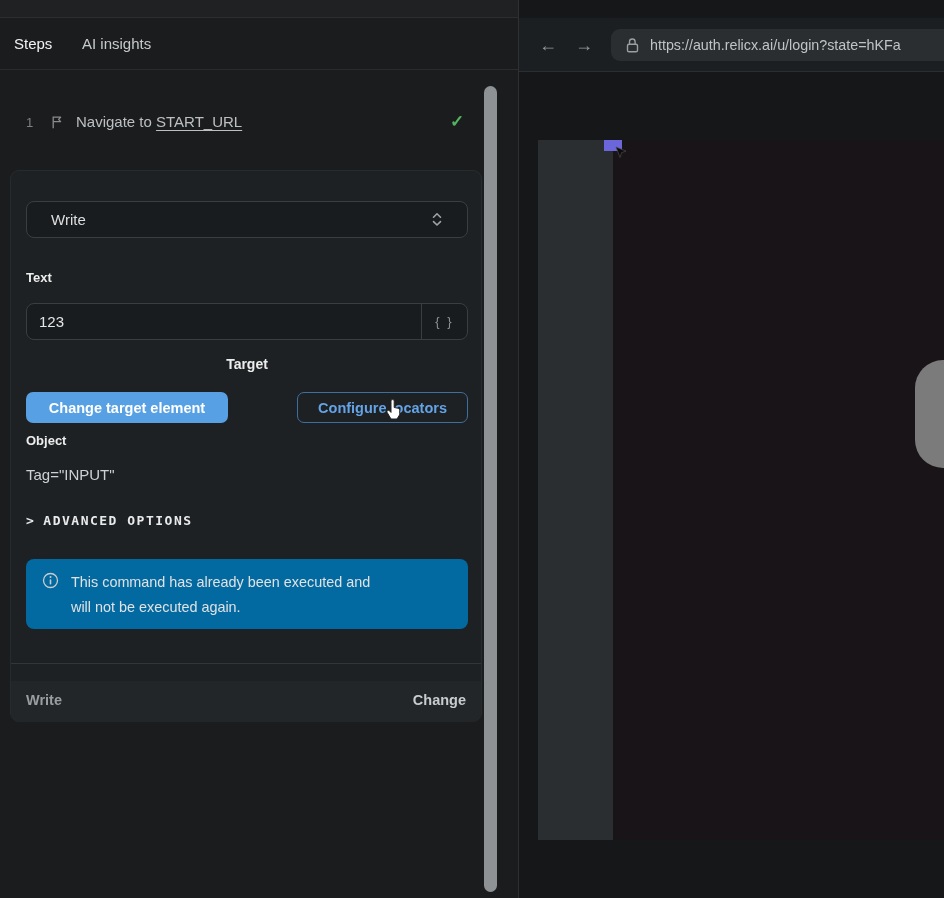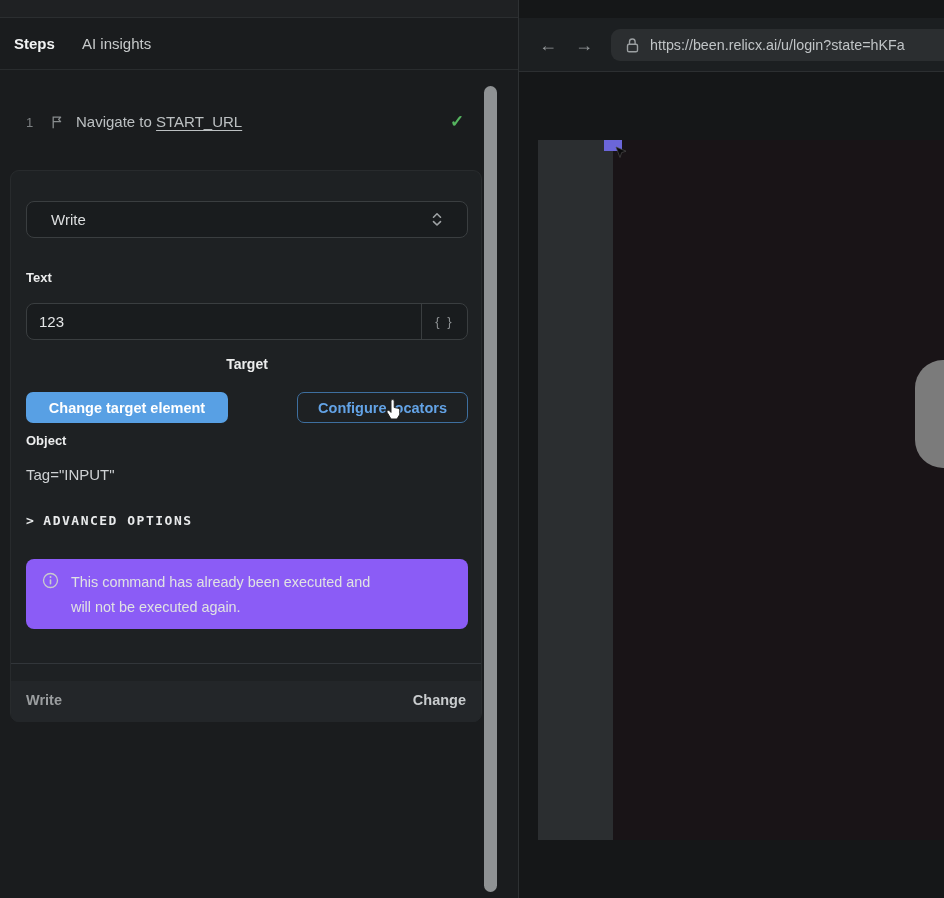--- a/index.html
+++ b/index.html
@@ -10,21 +10,21 @@
   
   .topstrip { position:absolute; left:0; top:0; width:944px; height:18px;
     background:#1f2123; border-bottom:1px solid #2b2e30; }
 
   
   .left-panel { position:absolute; left:0; top:18px; width:518px; height:880px;
     background:#1a1c1e; }
   .tabs-bar { position:absolute; left:0; top:0; width:518px; height:52px;
     border-bottom:1px solid #292c2e; }
   .tab { position:absolute; top:0; height:52px; line-height:52px; font-size:15px; cursor:default; }
-  .tab-steps { left:14px; color:#f1f2f3; font-weight:bold; }
+  .tab-steps { left:14px; color:#f1f2f3; font-weight:normal; }
   .tab-ai { left:82px; color:#c7cacb; }
 
   .step-row { position:absolute; left:0; top:82px; width:480px; height:46px; }
   .step-num { position:absolute; left:26px; top:15px; font-size:13px; color:#7d8183; }
   .flag-wrap { position:absolute; left:50px; top:15px; }
   .step-text { position:absolute; left:76px; top:13px; font-size:15px; color:#bcc0c2; }
   .step-link { text-decoration:underline; text-underline-offset:3px; color:#bcc0c2; }
   .step-check { position:absolute; left:450px; top:11px; font-size:17px; color:#55b45f; font-weight:bold; }
 
   .scrollbar { position:absolute; left:484px; top:68px; width:13px; height:806px;
@@ -63,21 +63,21 @@
   .hand-cursor { position:absolute; left:371px; top:226px; z-index:5; }
 
   .obj-label { top:262px; }
   .obj-value { position:absolute; left:15px; top:295px; font-size:15px; color:#ced1d3; }
 
   .advanced { position:absolute; left:15px; top:342px; font-family:"DejaVu Sans Mono", monospace;
     font-size:13px; font-weight:bold; letter-spacing:1.5px; color:#e8eaeb; cursor:pointer; }
   .advanced .chev { margin-right:8px; font-weight:bold; }
 
   .info-box { position:absolute; left:15px; top:388px; width:442px; height:70px;
-    background:#8b5cf6; border-radius:8px; }
+    background:#0369a1; border-radius:8px; }
   .info-box .iicon { position:absolute; left:16px; top:13px; }
   .info-box .msg { position:absolute; left:45px; top:11px; width:322px;
     font-size:14.4px; line-height:25px; color:#e0e2e3; }
 
   .card-divider { position:absolute; left:0; top:492px; width:470px; height:1px; background:#32363a; }
 
   .card-footer { position:absolute; left:0; top:510px; width:470px; height:41px;
     background:#232629; border-radius:0 0 8px 8px; }
   .cancel-btn { position:absolute; left:15px; top:11px; font-size:14.5px; font-weight:600;
     color:#9b9ea0; background:none; border:none; cursor:pointer; font-family:"Liberation Sans", sans-serif; }
@@ -217,21 +217,21 @@
     <div class="chrome-bar">
       <span class="nav-arrow back-arrow">←</span>
       <span class="nav-arrow fwd-arrow">→</span>
       <div class="url-bar">
         <span>
           <svg width="14" height="17" viewBox="0 0 14 17">
             <rect x="2.5" y="7.2" width="10" height="7.6" rx="1.6" fill="none" stroke="#9b9fa1" stroke-width="1.4"></rect>
             <path d="M4.5 7.2 V4.8 a2.8 2.8 0 0 1 5.6 0 V7.2" fill="none" stroke="#9b9fa1" stroke-width="1.4"></path>
           </svg>
         </span>
-        <span class="url-text">https://been.relicx.ai/u/login?state=hKFa</span>
+        <span class="url-text">https://auth.relicx.ai/u/login?state=hKFa</span>
       </div>
     </div>
 
 
     <div class="replay-graycol"></div>
     <div class="replay-main"></div>
     <div class="click-marker"></div>
     <span class="replay-cursor">
       <svg width="14" height="14" viewBox="0 0 14 14">
         <path d="M1 1 L11 5.2 L6.6 6.6 L5 11.5 Z" fill="#0c0c0c" stroke="#4a4a4a" stroke-width="0.7"></path>

